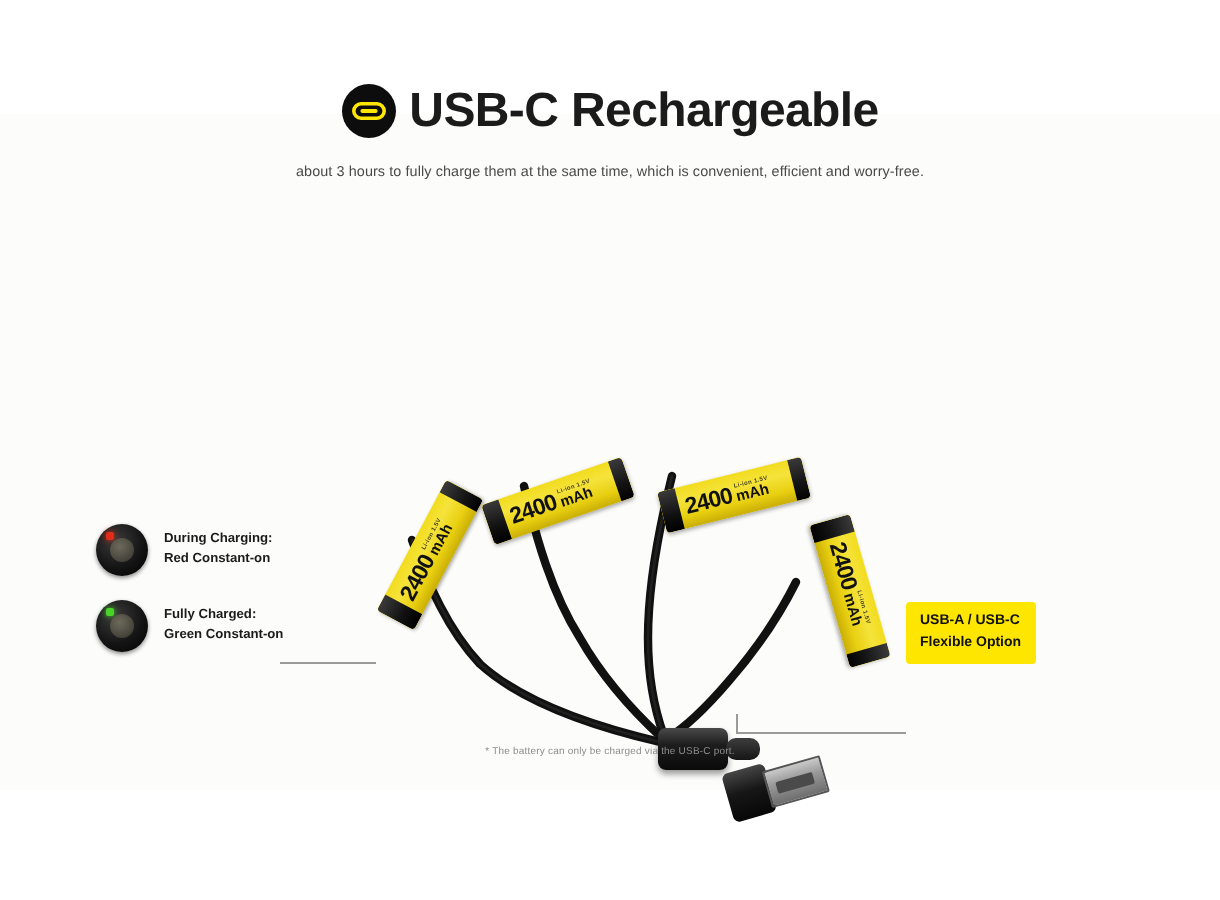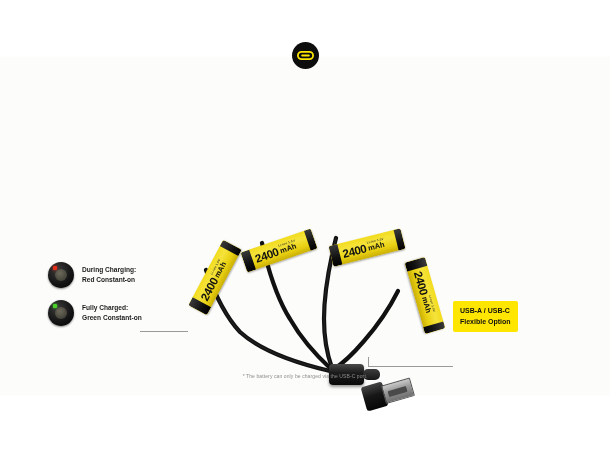--- a/index.html
+++ b/index.html
@@ -178,23 +178,25 @@
 
 <div id="panel"></div>
 
 <div id="header">
   <span id="usbc-badge">
     <svg width="17" height="9" viewBox="0 0 17 9">
       <rect x="0.9" y="0.9" width="15.2" height="7.2" rx="3.6" ry="3.6" fill="none" stroke="#ffe600" stroke-width="1.8"></rect>
       <rect x="4.2" y="3.5" width="8.6" height="2" rx="1" fill="#ffe600"></rect>
     </svg>
   </span>
+  <span id="title">USB-C Rechargeable</span>
 </div>
 
 <div id="intro">
+  <span class="line">about 3 hours to fully charge them at the same time, which is convenient, efficient and worry-free.</span>
 </div>
 
 <div id="stage">
 
   <svg id="cables" viewBox="0 0 610 338">
     <g fill="none" stroke="#111111" stroke-width="4.2" stroke-linecap="round">
       <path d="M206,213 C214,235 224,258 240,275 C262,295 300,307 330,314"></path>
       <path d="M262,186 C268,212 276,240 290,262 C302,283 318,300 331,312"></path>
       <path d="M336,181 C330,205 324,236 324,262 C324,283 328,300 332,311"></path>
       <path d="M398,234 C390,250 378,268 364,284 C352,298 342,307 334,312"></path>

